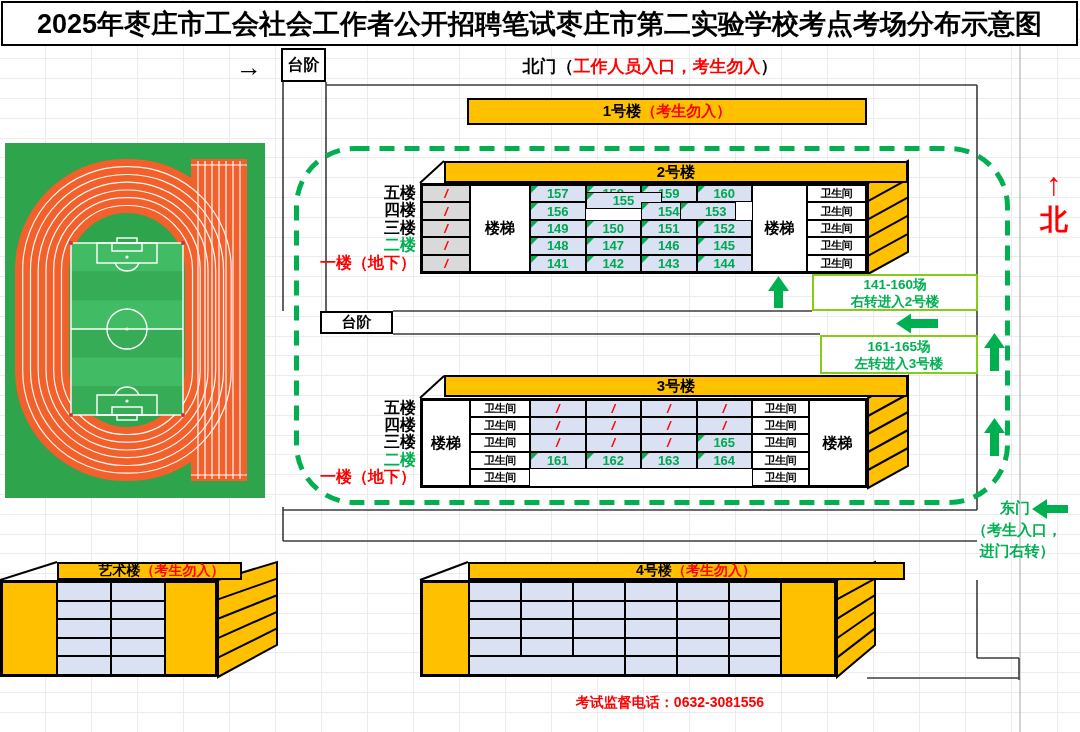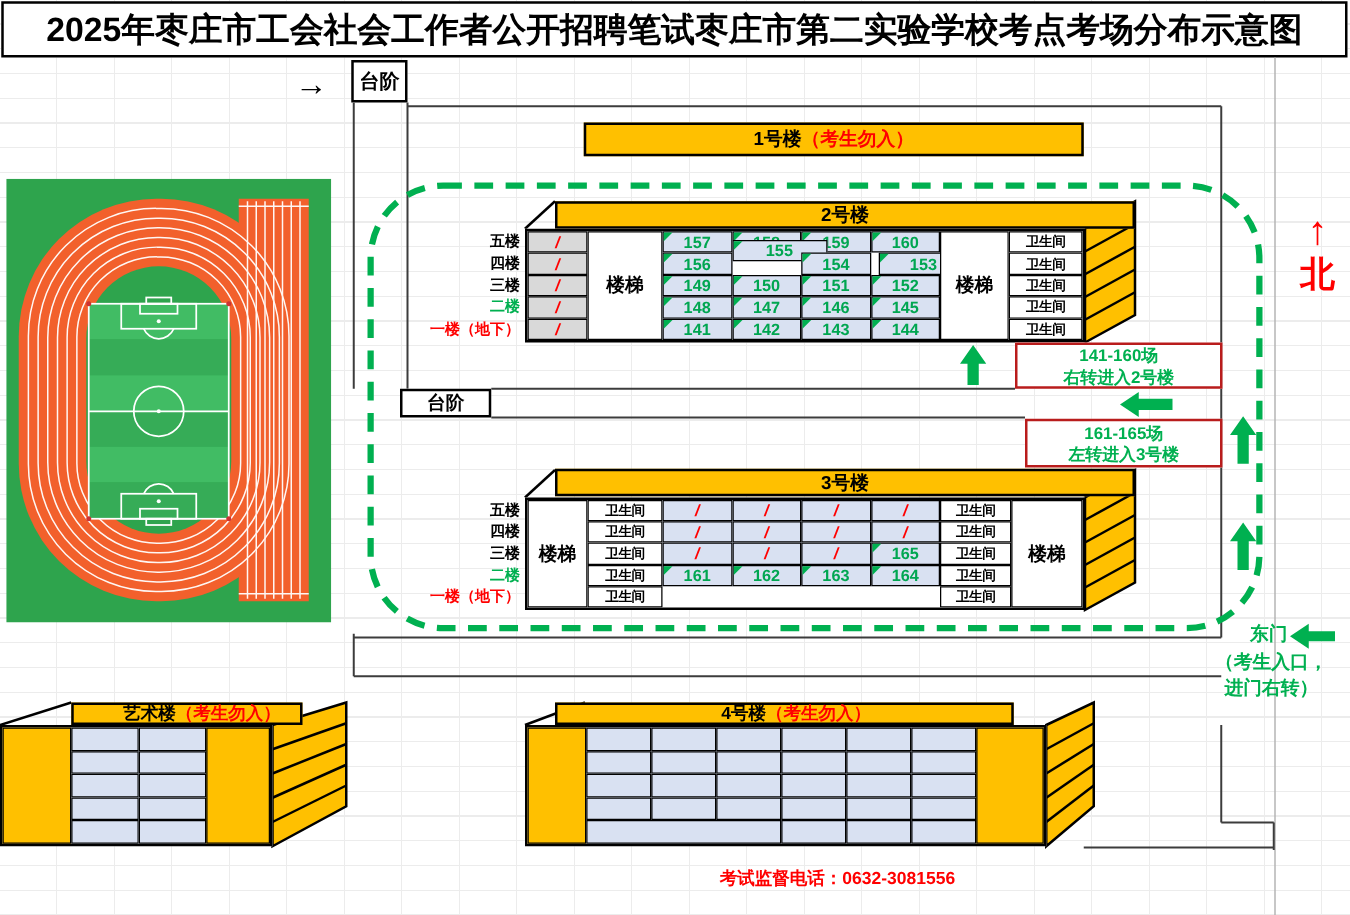--- a/index.html
+++ b/index.html
@@ -19,26 +19,26 @@
   .room{background:#D9E1F2;font-size:13px;color:#00A651;}
   .room.slash{color:#FF0000;font-style:italic;}
   .room.num::before{content:"";position:absolute;left:0;top:0;width:0;height:0;
       border-top:7px solid #00B050;border-right:7px solid transparent;}
   .closedcell{background:#D9D9D9;color:#FF0000;font-style:italic;font-size:13px;}
   .toilet{background:#fff;font-size:11px;letter-spacing:-0.5px;}
   .stairscell{background:#fff;font-size:15px;}
   .emptycell{background:#fff;}
   .bluespan{background:#D9E1F2;color:#FF0000;font-size:13px;}
   .orangeblock{position:absolute;box-sizing:border-box;border:1.5px solid #000;background:#FFC000;}
-  .flabel{position:absolute;width:96px;font-weight:bold;font-size:12px;color:#000;
+  .flabel{position:absolute;width:96px;font-weight:bold;font-size:16px;color:#000;
           display:flex;align-items:center;justify-content:flex-end;white-space:nowrap;}
   .fl-green{color:#00B050;}
   .fl-red{color:#FF0000;}
   .redtxt{color:#FF0000;}
-  .sign{border:2px solid #b91c1c;background:#fff;color:#00B050;font-weight:bold;font-size:13.5px;
+  .sign{border:2px solid #84cc16;background:#fff;color:#00B050;font-weight:bold;font-size:13.5px;
         line-height:17px;text-align:center;display:flex;flex-direction:column;justify-content:center;}
   .green-note{color:#00B050;font-weight:bold;font-size:15px;line-height:20px;text-align:center;white-space:nowrap;}
   #northind{color:#FF0000;font-weight:bold;text-align:center;line-height:1;}
   .footerline{color:#FF0000;font-weight:bold;text-align:center;white-space:nowrap;}
 </style>
 </head>
 <body>
 
 <div id="canvas">
   <div class="gridbg"></div>
@@ -150,20 +150,23 @@
       <polygon points="896,323.5 911,313.5 911,319 938,319 938,328 911,328 911,333.5"></polygon>
       <polygon points="833.5,368 823,353 829,353 829,337 838,337 838,353 844,353"></polygon>
       <polygon points="994.5,333 1005,348 999,348 999,371 990,371 990,348 984,348"></polygon>
       <polygon points="994.5,418 1005,433 999,433 999,456 990,456 990,433 984,433"></polygon>
       <polygon points="1032,509 1047,499 1047,505 1068,505 1068,513 1047,513 1047,519"></polygon>
     </g>
   </svg>
 
   <div class="abs" style="left:236px;top:52px;font-size:26px;font-weight:bold;color:#000;">→</div>
   <div class="abs bbox" style="left:281px;top:48px;width:45px;height:34px;font-size:16px;">台阶</div>
+  <div class="abs" style="left:420px;top:55px;width:460px;text-align:center;font-size:17px;font-weight:bold;white-space:nowrap;">
+    <span>北门（</span><span class="redtxt">工作人员入口，考生勿入</span><span>）</span>
+  </div>
 
   <div class="abs bbox orange" style="left:467px;top:98px;width:400px;height:27px;font-size:15px;">
     <span>1号楼</span>
       <span class="redtxt">（考生勿入）</span>
   </div>
 
   <div class="abs bbox orange" style="left:444px;top:161px;width:464px;height:22px;font-size:15px;">
     <span>2号楼</span>
   </div>
 
@@ -181,21 +184,21 @@
     <div class="cell closedcell" style="left:0;top:69.6px;width:48px;height:17.4px;">/</div>
     <div class="cell stairscell" style="left:48px;top:0;width:60px;height:87px;">楼梯</div>
 
     <div class="cell room num" style="left:108px;top:0;width:55.5px;height:17.4px;">157</div>
     <div class="cell room num" style="left:163.5px;top:0;width:55.5px;height:17.4px;">158</div>
     <div class="cell room num" style="left:219px;top:0;width:55.5px;height:17.4px;">159</div>
     <div class="cell room num" style="left:274.5px;top:0;width:55.5px;height:17.4px;">160</div>
     <div class="cell room num" style="left:108px;top:17.4px;width:55.5px;height:17.4px;">156</div>
     <div class="cell room num" style="left:163.5px;top:7px;width:76px;height:17.4px;">155</div>
     <div class="cell room num" style="left:219px;top:17.4px;width:55.5px;height:17.4px;">154</div>
-    <div class="cell room num" style="left:281px;top:17.4px;width:55.5px;height:17.4px;padding-left:16px;">153</div>
+    <div class="cell room num" style="left:258px;top:17.4px;width:55.5px;height:17.4px;padding-left:16px;">153</div>
     <div class="cell room num" style="left:108px;top:34.8px;width:55.5px;height:17.4px;">149</div>
     <div class="cell room num" style="left:163.5px;top:34.8px;width:55.5px;height:17.4px;">150</div>
     <div class="cell room num" style="left:219px;top:34.8px;width:55.5px;height:17.4px;">151</div>
     <div class="cell room num" style="left:274.5px;top:34.8px;width:55.5px;height:17.4px;">152</div>
     <div class="cell room num" style="left:108px;top:52.2px;width:55.5px;height:17.4px;">148</div>
     <div class="cell room num" style="left:163.5px;top:52.2px;width:55.5px;height:17.4px;">147</div>
     <div class="cell room num" style="left:219px;top:52.2px;width:55.5px;height:17.4px;">146</div>
     <div class="cell room num" style="left:274.5px;top:52.2px;width:55.5px;height:17.4px;">145</div>
     <div class="cell room num" style="left:108px;top:69.6px;width:55.5px;height:17.4px;">141</div>
     <div class="cell room num" style="left:163.5px;top:69.6px;width:55.5px;height:17.4px;">142</div>
@@ -282,21 +285,21 @@
     <div class="cell emptycell bluespan" style="left:109px;top:18.6px;width:54px;height:18.6px;"></div>
     <div class="cell emptycell bluespan" style="left:55px;top:37.2px;width:54px;height:18.6px;"></div>
     <div class="cell emptycell bluespan" style="left:109px;top:37.2px;width:54px;height:18.6px;"></div>
     <div class="cell emptycell bluespan" style="left:55px;top:55.8px;width:54px;height:18.6px;"></div>
     <div class="cell emptycell bluespan" style="left:109px;top:55.8px;width:54px;height:18.6px;"></div>
     <div class="cell emptycell bluespan" style="left:55px;top:74.4px;width:54px;height:18.6px;"></div>
     <div class="cell emptycell bluespan" style="left:109px;top:74.4px;width:54px;height:18.6px;"></div>
     <div class="orangeblock" style="left:163px;top:0;width:51px;height:93px;"></div>
   </div>
 
-  <div class="abs bbox orange" style="left:444px;top:562px;width:367px;height:18px;font-size:14px;padding-left:19px;">
+  <div class="abs bbox orange" style="left:468px;top:562px;width:437px;height:18px;font-size:14px;padding-left:19px;">
     <span>4号楼</span>
       <span class="redtxt">（考生勿入）</span>
   </div>
   <div class="abs face" style="left:420px;top:580px;width:417px;height:97px;">
     <div class="orangeblock" style="left:0;top:0;width:47px;height:93px;"></div>
     <div class="cell emptycell bluespan" style="left:47px;top:0;width:52px;height:18.6px;"></div>
     <div class="cell emptycell bluespan" style="left:99px;top:0;width:52px;height:18.6px;"></div>
     <div class="cell emptycell bluespan" style="left:151px;top:0;width:52px;height:18.6px;"></div>
     <div class="cell emptycell bluespan" style="left:203px;top:0;width:52px;height:18.6px;"></div>
     <div class="cell emptycell bluespan" style="left:255px;top:0;width:52px;height:18.6px;"></div>

